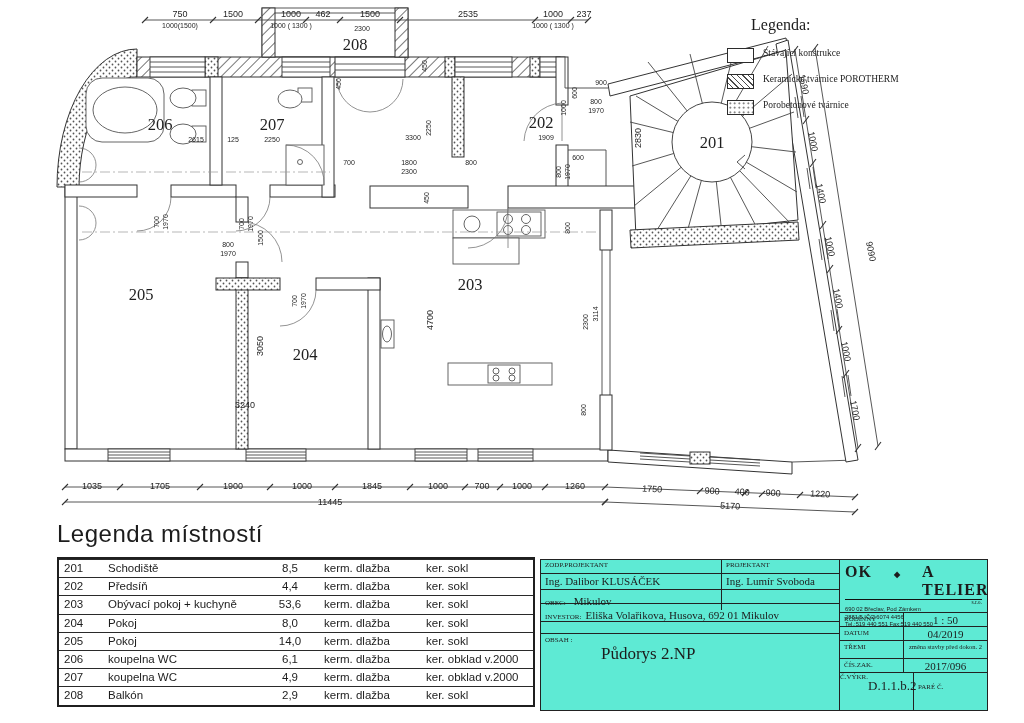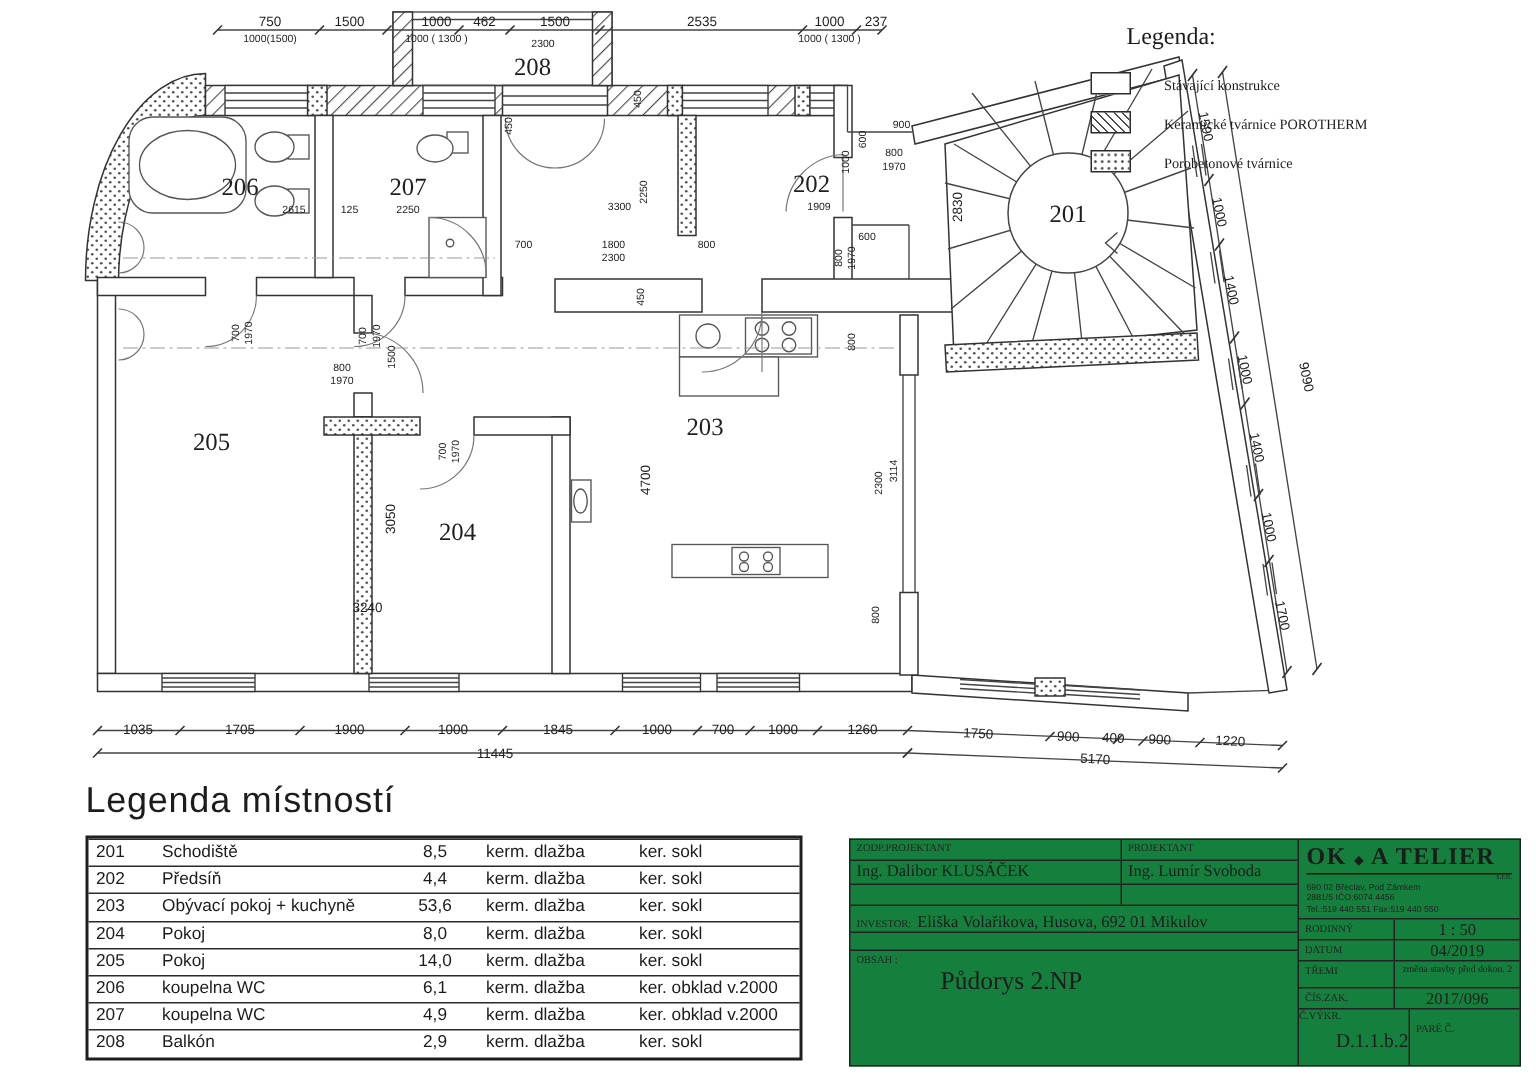--- a/index.html
+++ b/index.html
@@ -18,71 +18,71 @@
   svg .tick{stroke:#333;stroke-width:1.1;fill:none}
   svg .dashdot{stroke:#999;stroke-width:.7;stroke-dasharray:10 3 2 3;fill:none}
   svg text{fill:#1e1e1e;text-anchor:middle}
   svg text.dim{font:9px "Liberation Sans",sans-serif}
   svg text.dims{font:7px "Liberation Sans",sans-serif}
   svg text.room{font:16.5px "Liberation Serif",serif}
 
   
   .legend{position:absolute;top:16px;right:22px;width:190px}
   .legend-title{font:16px "Liberation Serif",serif;margin:0 0 14px 24px}
-  .legend-item{display:flex;align-items:flex-end;gap:22px;margin-bottom:11px}
+  .legend-item{display:flex;align-items:flex-start;gap:9px;margin-bottom:11px}
   .sw{width:27px;height:15px;border:1.3px solid #2b2b2b;flex:0 0 auto;box-sizing:border-box}
   .sw-plain{background:#fff}
   .sw-hatch{background:repeating-linear-gradient(45deg,#fff 0 3px,#4a4a4a 3px 4px)}
   .sw-dots{background-color:#fff;background-image:radial-gradient(#555 .8px,transparent 1px);background-size:4.5px 4.5px}
   .legend-label{font:9.5px "Liberation Serif",serif}
 
   
   .rl{position:absolute;left:57px;top:520px;width:478px}
   .rl-title{font-size:24px;letter-spacing:.5px;margin:0}
   .rtable{margin-top:9px;border:2px solid #1f1f1f}
   .trow{display:grid;grid-template-columns:44px 158px 58px 102px 1fr;
         font-size:11.5px;height:17.2px;line-height:17.2px;border-top:1px solid #2a2a2a;
         white-space:nowrap;overflow:hidden}
   .trow.thead{border-top:none;border-bottom:1px solid #1f1f1f;font-size:11.5px}
   .tcell{padding-left:5px}
   .tcell:nth-child(3){text-align:center;padding-left:0}
 
   
-  .tb{position:absolute;left:566px;top:559px;width:448px;height:152px;border:1.6px solid #222;
+  .tb{position:absolute;left:540px;top:559px;width:448px;height:152px;border:1.6px solid #222;
       display:grid;grid-template-columns:299px 1fr;font-family:"Liberation Serif",serif;
-      box-sizing:border-box;background:#15803d}
+      box-sizing:border-box;background:#5eead4}
   .tb-l{border-right:1.4px solid #222;display:flex;flex-direction:column;min-width:0}
   .tb-r{display:flex;flex-direction:column;min-width:0}
   .tlab{font-size:7px;color:#222}
   .tval{font-size:11px}
   .row2{display:grid;grid-template-columns:181px 1fr;border-bottom:1px solid #222}
   .row2>div{padding:1px 4px;min-width:0}
   .row2>div:first-child{border-right:1px solid #222}
   .rowfull{border-bottom:1px solid #222;padding:1px 4px}
   .rowempty{height:11px;border-bottom:1px solid #222}
   .akce{display:flex;border-bottom:1px solid #222;height:52px}
   .akce .tlab{width:42px;padding:2px 0 0 4px;flex:0 0 auto}
   .akce-text{font-size:10.3px;line-height:1.35;padding:3px 4px 0 6px}
   .obsah{display:flex;flex:1}
   .obsah .tlab{width:42px;padding:2px 0 0 4px;flex:0 0 auto}
   .obsah-text{font-size:17px;padding:10px 0 0 14px}
   .logo-cell{height:53px;border-bottom:1px solid #222;padding:3px 5px 0 5px;box-sizing:border-box}
-  .lg{font-size:16px;font-weight:bold;border-bottom:1.6px solid #111;display:flex;align-items:baseline;gap:5px;
+  .lg{font-size:16px;font-weight:bold;border-bottom:1.6px solid #111;display:flex;align-items:baseline;gap:22px;
       font-family:"Liberation Serif",serif;letter-spacing:1px;line-height:1.1;padding-bottom:1px}
   .lg .dia{font-size:8px;letter-spacing:0}
   .sro{display:block;text-align:right;font-size:5.5px;margin-top:-1px}
   .addr{font:5.8px/1.3 "Liberation Sans",sans-serif;color:#222;margin-top:1px}
   .trr{display:grid;grid-template-columns:64px 1fr;border-bottom:1px solid #222}
   .trr>.tlab{border-right:1px solid #222;padding:2px 0 0 4px}
   .trr>.tval{text-align:center;padding-top:1px}
   .trr.ucel>.tval{font-size:6.5px;line-height:1.25;padding-top:2px}
   .h13{height:13px}.h15{height:15px}.h17{height:17px}
   .tb-bottom{flex:1;display:grid;grid-template-columns:74px 1fr}
   .tb-bottom>div{min-width:0}
-  .tb-bottom .cv{border-right:1px solid #222;display:flex;flex-direction:column}
+  .tb-bottom .cv{border-right:1px solid #222;display:flex;flex-direction:row}
   .cv-big{font-size:13px;text-align:right;margin-top:5px}
   .pare{padding:2px 0 0 4px}
 </style>
 </head>
 <body>
 
 <div class="plan-wrap">
 <svg id="plan-svg" width="1024" height="518" viewBox="0 0 1024 518">
   <defs>
     <pattern id="hatch" width="7" height="7" patternUnits="userSpaceOnUse" patternTransform="rotate(45)">
@@ -441,20 +441,21 @@
   <div class="tb-l">
     <div class="row2 h13">
       <div class="tlab">ZODP.PROJEKTANT</div>
       <div class="tlab">PROJEKTANT</div>
     </div>
     <div class="row2 h15">
       <div class="tval">Ing. Dalibor KLUSÁČEK</div>
       <div class="tval">Ing. Lumír Svoboda</div>
     </div>
     <div class="row2 h13">
+      <div><span class="tlab">OBEC:</span>&nbsp;&nbsp;<span class="tval">Mikulov</span></div>
       <div></div>
     </div>
     <div class="rowfull h15"><span class="tlab">INVESTOR:</span>&nbsp;<span class="tval">Eliška Volařikova, Husova, 692 01 Mikulov</span></div>
     <div class="rowempty"></div>
     <div class="obsah">
       <span class="tlab">OBSAH :</span>
       <div class="obsah-text">Půdorys 2.NP</div>
     </div>
   </div>
   <div class="tb-r">

